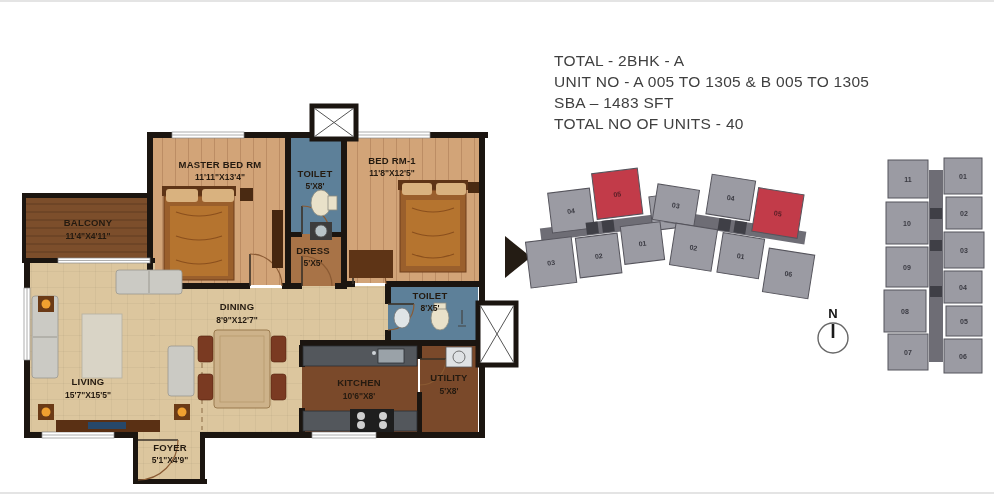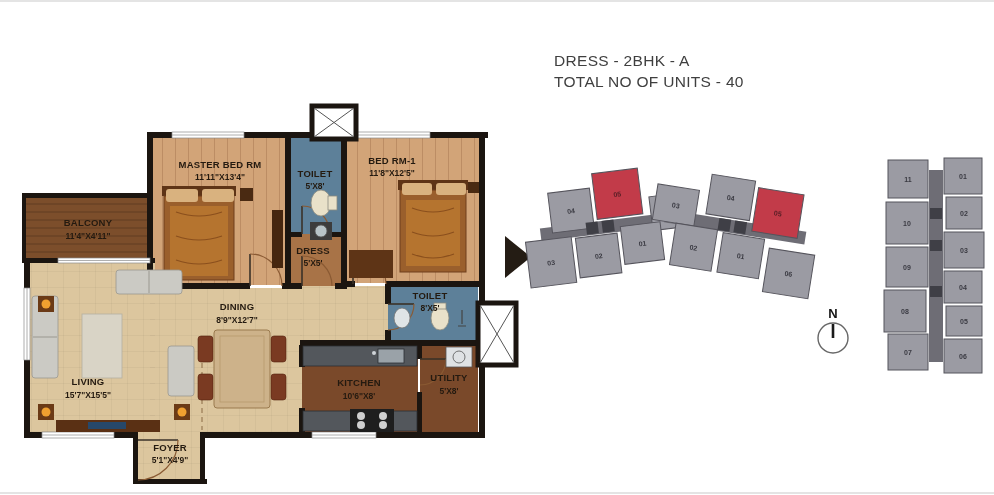--- a/index.html
+++ b/index.html
@@ -315,17 +315,19 @@
   </g>
 
   <g>
     <text class="cn" x="833" y="318">N</text>
     <circle cx="833" cy="338" r="15" fill="none" stroke="#666" stroke-width="1.4"></circle>
     <line x1="833" y1="338" x2="833" y2="324" stroke="#1a1a1a" stroke-width="2.6"></line>
   </g>
 </svg>
 
 <div class="info">
-  <div>DRESS - 2BHK - A</div>
+  <div>TOTAL - 2BHK - A</div>
+  <div>UNIT NO - A 005 TO 1305 &amp; B 005 TO 1305</div>
+  <div>SBA – 1483 SFT</div>
   <div>TOTAL NO OF UNITS - 40</div>
 </div>
 
 </div>
 
 </body></html>

